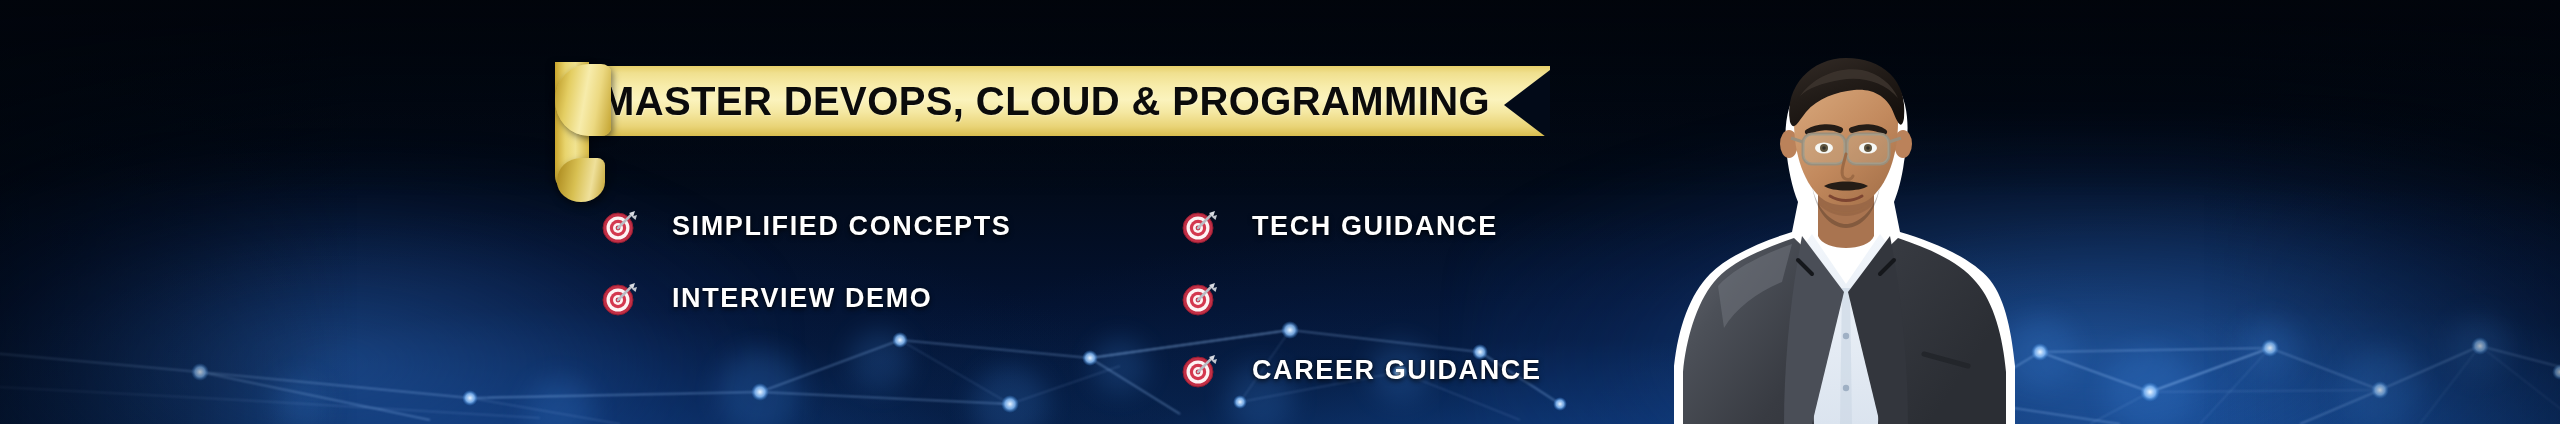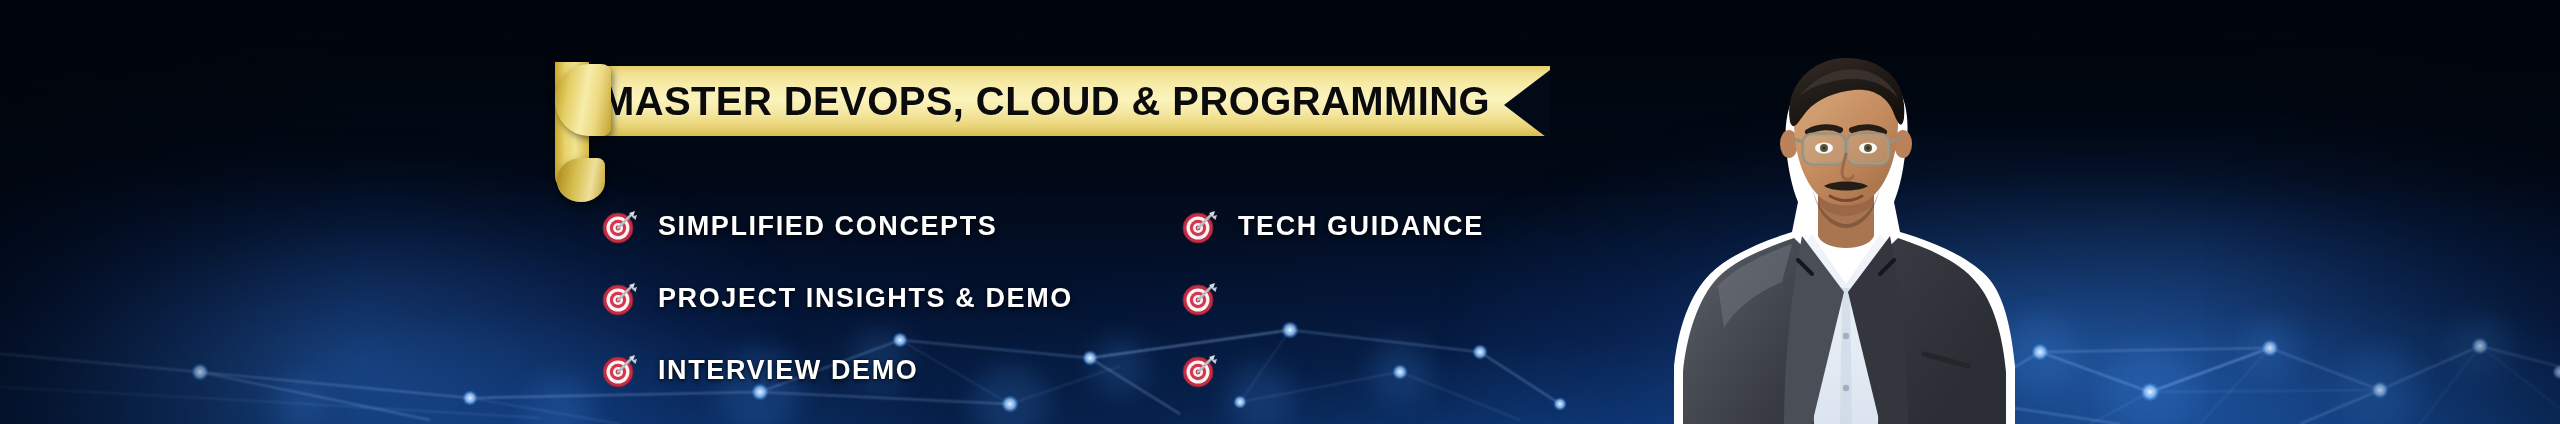--- a/index.html
+++ b/index.html
@@ -122,21 +122,21 @@
     left:600px; top:190px;
     width:1060px; height:215px;
   }
   .feat-col{ position:absolute; top:0; }
   .col-left{ left:0; width:520px; }
   .col-right{ left:580px; width:470px; }
 
   .feat{
     display:flex;
     align-items:center;
-    gap:18px;
+    gap:32px;
     height:72px;
   }
   .feat-icon{
     position:relative;
     width:40px; height:40px;
     flex:0 0 40px;
   }
   .feat-icon svg{ display:block; width:40px; height:40px; }
   .feat-label{
     font-family:"Liberation Sans", sans-serif;
@@ -269,36 +269,20 @@
             <circle cx="18" cy="22" r="5" fill="#fdf3f4"></circle>
             <circle cx="18" cy="22" r="2.4" fill="#c32f46"></circle>
             <path d="M18 22 L31 9" stroke="#b9bcc4" stroke-width="2.6" stroke-linecap="round"></path>
             <path d="M29 7 L35 5 L33 11 Z" fill="#d8dbe2"></path>
             <path d="M31.5 10.5 L37 9 L35.5 14 Z" fill="#c3c7cf"></path>
           </svg>
         </span>
         <span class="feat-label">SIMPLIFIED CONCEPTS</span>
       </div>
 
-      <div class="feat">
-        <span class="feat-icon">
-          <svg viewBox="0 0 40 40">
-            <circle cx="18" cy="22" r="15" fill="#c32f46"></circle>
-            <circle cx="18" cy="22" r="15" fill="none" stroke="#8e1d31" stroke-width="1"></circle>
-            <circle cx="18" cy="22" r="11.5" fill="#fdf3f4"></circle>
-            <circle cx="18" cy="22" r="8.2" fill="#d4384f"></circle>
-            <circle cx="18" cy="22" r="5" fill="#fdf3f4"></circle>
-            <circle cx="18" cy="22" r="2.4" fill="#c32f46"></circle>
-            <path d="M18 22 L31 9" stroke="#b9bcc4" stroke-width="2.6" stroke-linecap="round"></path>
-            <path d="M29 7 L35 5 L33 11 Z" fill="#d8dbe2"></path>
-            <path d="M31.5 10.5 L37 9 L35.5 14 Z" fill="#c3c7cf"></path>
-          </svg>
-        </span>
-        <span class="feat-label">PROJECT INSIGHTS &amp; DEMO</span>
-      </div>
 
       <div class="feat">
         <span class="feat-icon">
           <svg viewBox="0 0 40 40">
             <circle cx="18" cy="22" r="15" fill="#c32f46"></circle>
             <circle cx="18" cy="22" r="15" fill="none" stroke="#8e1d31" stroke-width="1"></circle>
             <circle cx="18" cy="22" r="11.5" fill="#fdf3f4"></circle>
             <circle cx="18" cy="22" r="8.2" fill="#d4384f"></circle>
             <circle cx="18" cy="22" r="5" fill="#fdf3f4"></circle>
             <circle cx="18" cy="22" r="2.4" fill="#c32f46"></circle>
@@ -354,20 +338,21 @@
             <circle cx="18" cy="22" r="15" fill="none" stroke="#8e1d31" stroke-width="1"></circle>
             <circle cx="18" cy="22" r="11.5" fill="#fdf3f4"></circle>
             <circle cx="18" cy="22" r="8.2" fill="#d4384f"></circle>
             <circle cx="18" cy="22" r="5" fill="#fdf3f4"></circle>
             <circle cx="18" cy="22" r="2.4" fill="#c32f46"></circle>
             <path d="M18 22 L31 9" stroke="#b9bcc4" stroke-width="2.6" stroke-linecap="round"></path>
             <path d="M29 7 L35 5 L33 11 Z" fill="#d8dbe2"></path>
             <path d="M31.5 10.5 L37 9 L35.5 14 Z" fill="#c3c7cf"></path>
           </svg>
         </span>
+        <span class="feat-label">CAREER GUIDANCE</span>
       </div>
 
     </div>
   </div>
 
   <div class="person">
     <svg viewBox="0 0 345 388">
       <defs>
         <linearGradient id="suitg" x1="0" y1="0" x2="1" y2="0.4">
           <stop offset="0%" stop-color="#63666e"></stop>

